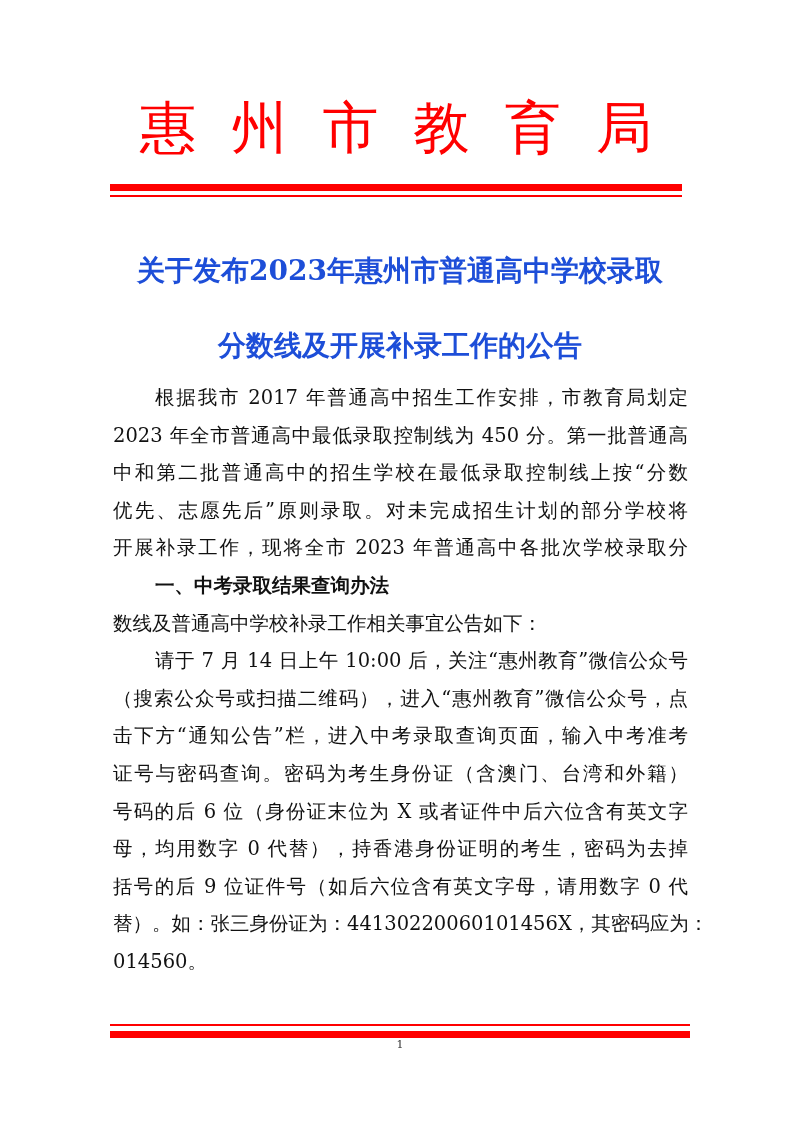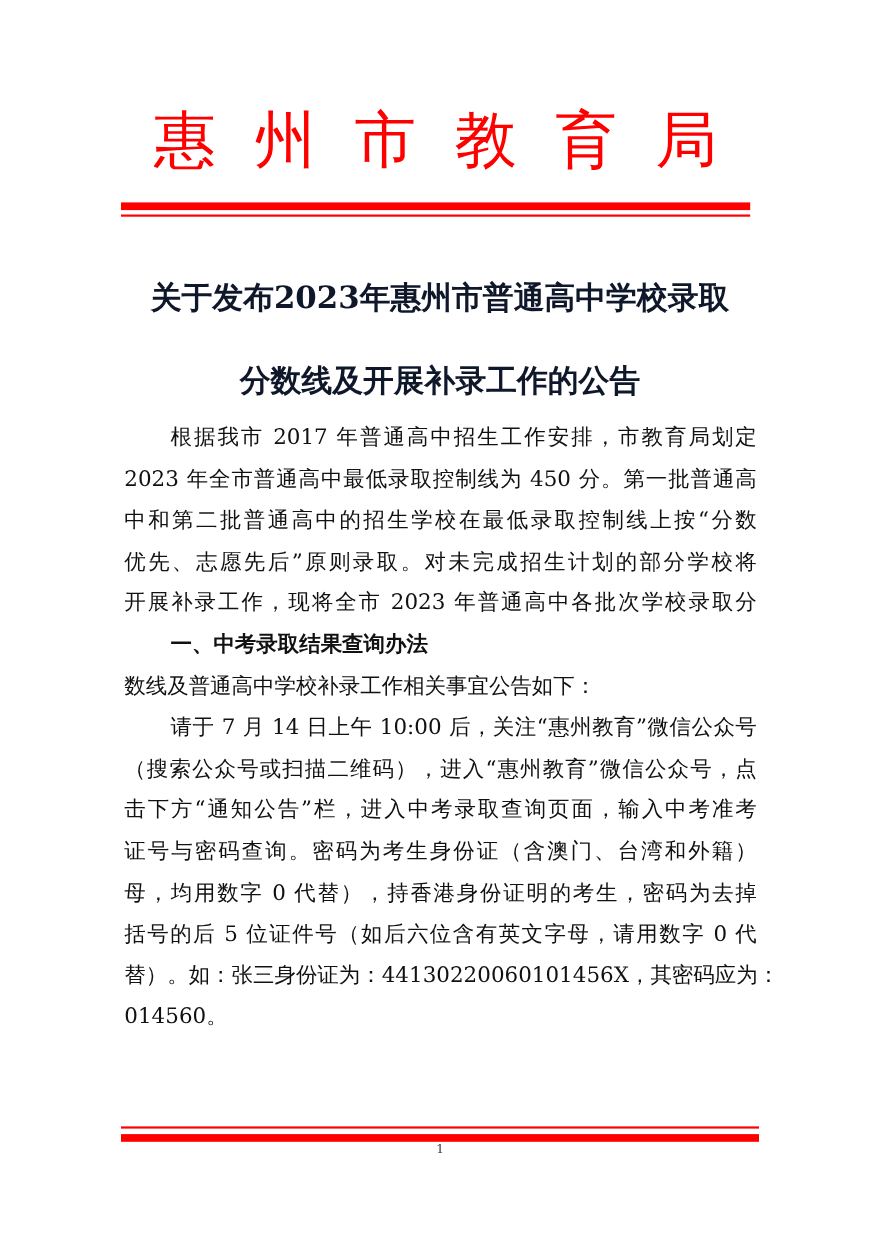--- a/index.html
+++ b/index.html
@@ -52,21 +52,21 @@
 
     .title {
       position: absolute;
       left: 100px;
       width: 600px;
       text-align: center;
       font-family: "DejaVu Serif", "Liberation Serif", serif;
       font-weight: bold;
       font-size: 28px;
       line-height: 42px;
-      color: #0f172a;
+      color: #1d4ed8;
       letter-spacing: 0px;
     }
     .title.l1 { top: 250px; }
     .title.l2 { top: 305px; margin-top: 20px; }
 
     .body-block {
       position: absolute;
       left: 113px;
       top: 379px;
       width: 575px;
@@ -129,22 +129,23 @@
     <div class="line">优先、志愿先后”原则录取。对未完成招生计划的部分学校将</div>
     <div class="line">开展补录工作，现将全市 2023 年普通高中各批次学校录取分</div>
     <div class="line heading">一、中考录取结果查询办法</div>
 
     <div class="line last">数线及普通高中学校补录工作相关事宜公告如下：</div>
 
     <div class="line indent">请于 7 月 14 日上午 10:00 后，关注“惠州教育”微信公众号</div>
     <div class="line">（搜索公众号或扫描二维码），进入“惠州教育”微信公众号，点</div>
     <div class="line">击下方“通知公告”栏，进入中考录取查询页面，输入中考准考</div>
     <div class="line">证号与密码查询。密码为考生身份证（含澳门、台湾和外籍）</div>
+    <div class="line">号码的后 6 位（身份证末位为 X 或者证件中后六位含有英文字</div>
     <div class="line">母，均用数字 0 代替），持香港身份证明的考生，密码为去掉</div>
-    <div class="line">括号的后 5 位证件号（如后六位含有英文字母，请用数字 0 代</div>
+    <div class="line">括号的后 9 位证件号（如后六位含有英文字母，请用数字 0 代</div>
     <div class="line">替）。如：张三身份证为：44130220060101456X，其密码应为：</div>
     <div class="line last">014560。</div>
   </div>
 
   <div class="rule bot-thin"></div>
   <div class="rule bot-thick"></div>
 
   <div class="page-number">1</div>
 </div>
 

